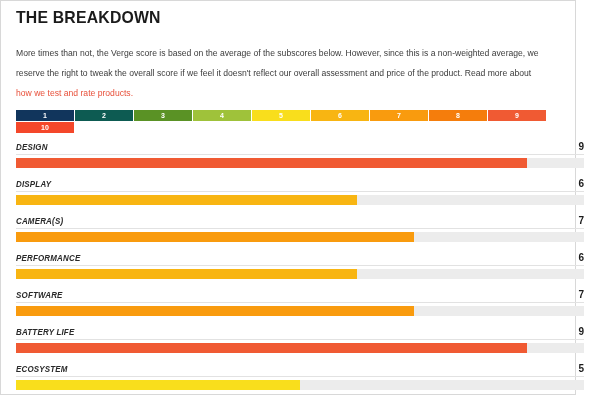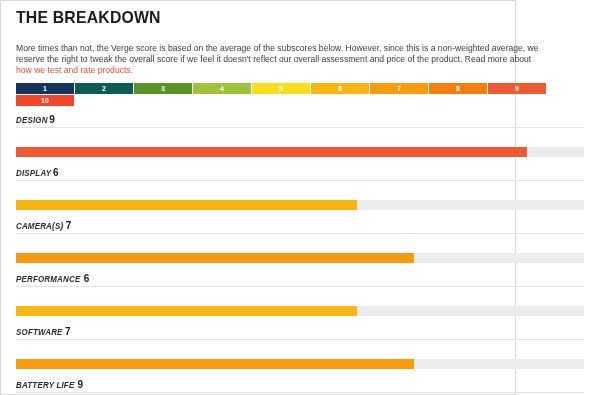--- a/index.html
+++ b/index.html
@@ -11,21 +11,21 @@
     height: 395px;
     background: #ffffff;
     font-family: "Liberation Sans", sans-serif;
     color: #222222;
     overflow: hidden;
     position: relative;
   }
   #page {
     position: absolute;
     left: 0; top: 0;
-    width: 516px;
+    width: 576px;
     height: 395px;
     box-sizing: border-box;
     border: 1px solid #d8d8d8;
     background: #fff;
     padding: 0;
   }
   .inner {
     padding: 6px 16px 0 15px;
   }
   
@@ -37,21 +37,21 @@
     color: #1b1b1b;
     text-transform: uppercase;
     margin: 2px 0 6px 0;
     transform: scaleX(0.93);
     transform-origin: left center;
     line-height: 18px;
   }
   
   .intro {
     font-size: 8.6px;
-    line-height: 11px;
+    line-height: 20px;
     color: #3b3b3b;
     width: 530px;
     margin: 16px 0 7px 0;
   }
   .intro a {
     color: #e8503a;
     text-decoration: none;
   }
   
   .scale {
@@ -75,23 +75,24 @@
   
   .rows {
     width: 568px;
   }
   .row {
     margin-bottom: 11px;
   }
   .row-head {
     display: flex;
     align-items: flex-end;
+    justify-content: space-between;
     padding-bottom: 2px;
     border-bottom: 1px solid #e2e2e2;
-    margin-bottom: 19px;
+    margin-bottom: 3px;
   }
   .row-label {
     font-family: "Liberation Sans Narrow", "Liberation Sans", sans-serif;
     font-weight: bold;
     font-style: italic;
     font-size: 8.4px;
     letter-spacing: 0.2px;
     text-transform: uppercase;
     color: #2a2a2a;
     transform: scaleX(0.95);
@@ -188,16 +189,25 @@
         </div>
         <div class="row">
           <div class="row-head">
             <span class="row-label">BATTERY LIFE</span>
             <span class="row-score">9</span>
           </div>
           <div class="track" style="background: rgb(236, 236, 236);">
             <div class="fill" style="width: 90%; background: rgb(240, 90, 51);"></div>
           </div>
         </div>
+        <div class="row">
+          <div class="row-head">
+            <span class="row-label">ECOSYSTEM</span>
+            <span class="row-score">5</span>
+          </div>
+          <div class="track" style="background: rgb(236, 236, 236);">
+            <div class="fill" style="width: 50%; background: rgb(249, 222, 28);"></div>
+          </div>
+        </div>
       </div>
 
   </div>
 </div>
 
 </body></html>

